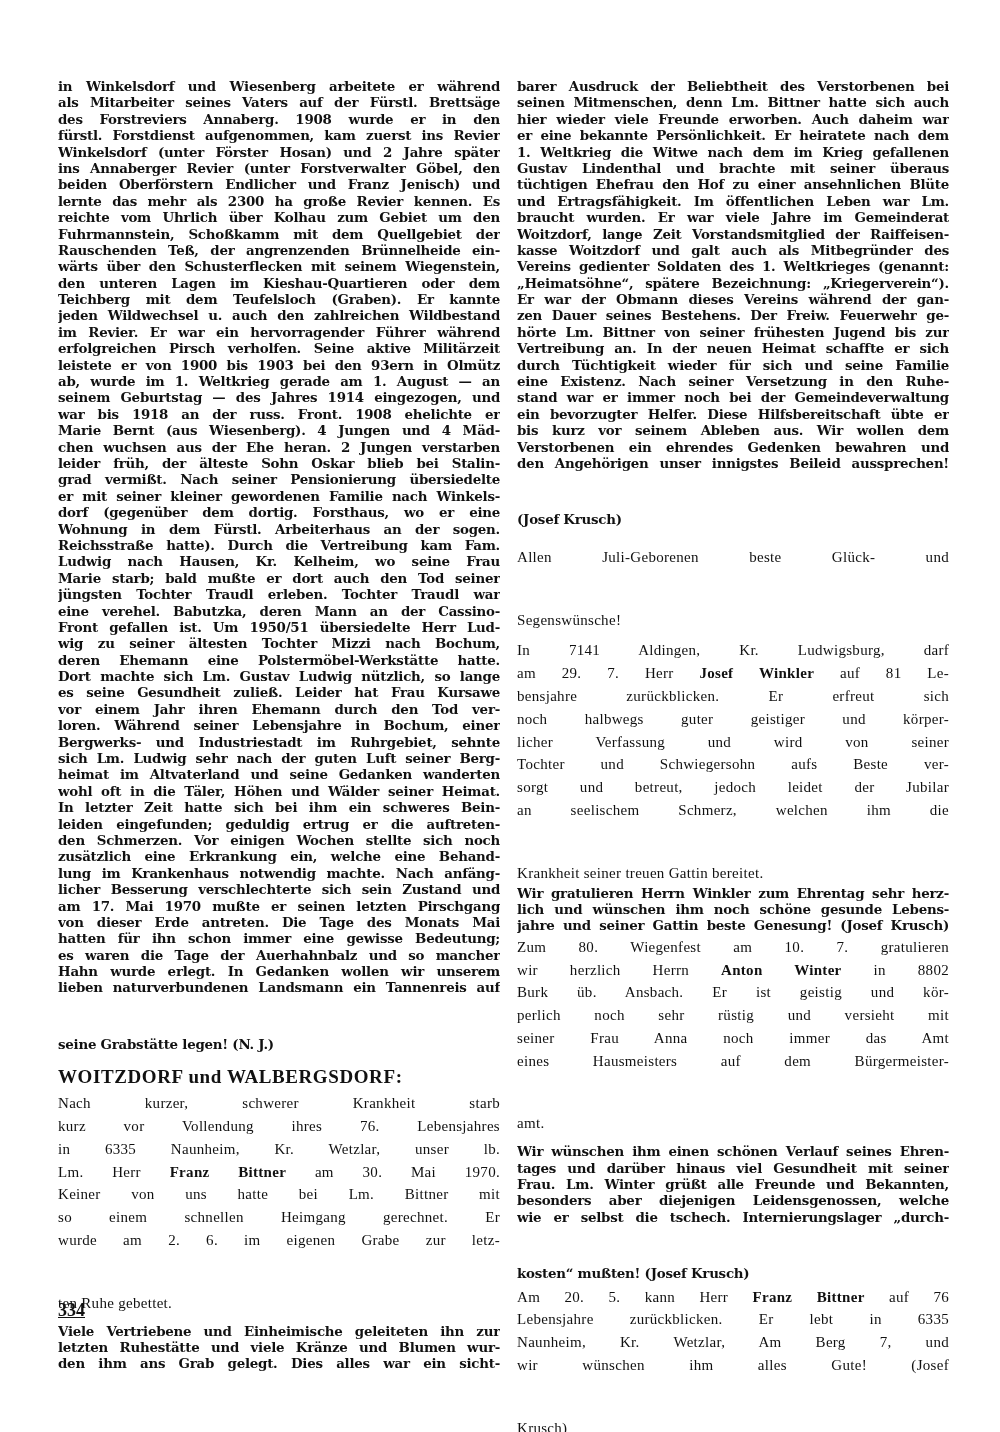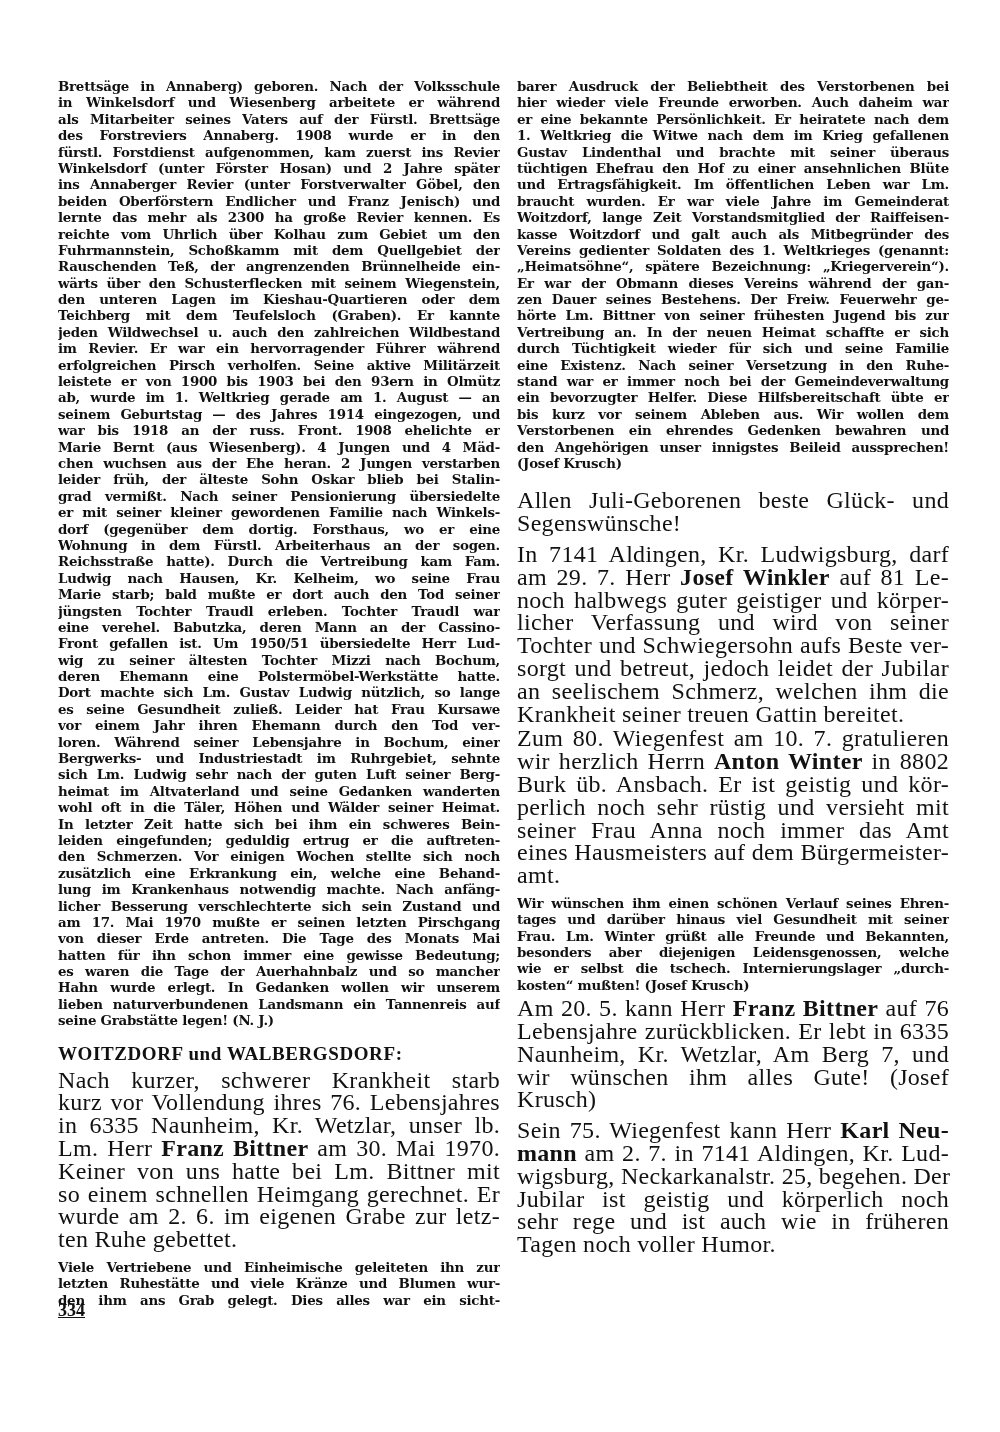--- a/index.html
+++ b/index.html
@@ -3,37 +3,36 @@
 <meta charset="utf-8">
 <style>
   html, body { margin: 0; padding: 0; background: #ffffff; }
   body { width: 1000px; height: 1432px; position: relative; overflow: hidden; color: #111; }
   .page { position: absolute; left: 0; top: 0; width: 1000px; height: 1432px; background: #fff; }
   .col { position: absolute; top: 78px; }
   .col-left { left: 58px; width: 442px; }
   .col-right { left: 517px; width: 432px; }
   .small { font-family: "DejaVu Serif", serif; font-size: 13.4px; line-height: 16.4px; font-weight: bold; letter-spacing: -0.25px; text-align: justify; text-align-last: justify; white-space: nowrap; overflow: hidden; }
   .small-line { display: block; height: 16.4px; }
-  .large { font-family: "Liberation Serif", serif; font-size: 24px; line-height: 22.8px; font-weight: normal; letter-spacing: 0.3px; }
+  .large { font-family: "Liberation Serif", serif; font-size: 15px; line-height: 22.8px; font-weight: normal; letter-spacing: 0.3px; }
   .large-line { display: block; height: 22.8px; text-align: justify; text-align-last: justify; white-space: nowrap; }
-  .last { text-align-last: left !important; }
+  .last { text-align-last: left !important; margin-top: 40px; }
   .heading { font-family: "Liberation Serif", serif; font-weight: bold; font-size: 19px; letter-spacing: 0.6px; margin: 14px 0 4px 0; }
   b, .bold { font-weight: bold; }
   .page-number { position: absolute; left: 58px; top: 1300px; font-family: "Liberation Serif", serif; font-size: 18px; font-weight: bold; text-decoration: underline; }
   .gap-s { height: 8px; }
   .gap-m { height: 10px; }
 </style>
 </head>
 <body>
 
 <div class="page">
 
   <div class="col col-left">
     <div class="small">
-        <span class="small-line">Brettsäge in Annaberg) geboren. Nach der Volksschule</span>
         <span class="small-line">in Winkelsdorf und Wiesenberg arbeitete er während</span>
         <span class="small-line">als Mitarbeiter seines Vaters auf der Fürstl. Brettsäge</span>
         <span class="small-line">des Forstreviers Annaberg. 1908 wurde er in den</span>
         <span class="small-line">fürstl. Forstdienst aufgenommen, kam zuerst ins Revier</span>
         <span class="small-line">Winkelsdorf (unter Förster Hosan) und 2 Jahre später</span>
         <span class="small-line">ins Annaberger Revier (unter Forstverwalter Göbel, den</span>
         <span class="small-line">beiden Oberförstern Endlicher und Franz Jenisch) und</span>
         <span class="small-line">lernte das mehr als 2300 ha große Revier kennen. Es</span>
         <span class="small-line">reichte vom Uhrlich über Kolhau zum Gebiet um den</span>
         <span class="small-line">Fuhrmannstein, Schoßkamm mit dem Quellgebiet der</span>
@@ -100,20 +99,21 @@
     <div class="small">
         <span class="small-line">Viele Vertriebene und Einheimische geleiteten ihn zur</span>
         <span class="small-line">letzten Ruhestätte und viele Kränze und Blumen wur-</span>
         <span class="small-line">den ihm ans Grab gelegt. Dies alles war ein sicht-</span>
       </div>
   </div>
 
   <div class="col col-right">
     <div class="small">
         <span class="small-line">barer Ausdruck der Beliebtheit des Verstorbenen bei</span>
+        <span class="small-line">seinen Mitmenschen, denn Lm. Bittner hatte sich auch</span>
         <span class="small-line">hier wieder viele Freunde erworben. Auch daheim war</span>
         <span class="small-line">er eine bekannte Persönlichkeit. Er heiratete nach dem</span>
         <span class="small-line">1. Weltkrieg die Witwe nach dem im Krieg gefallenen</span>
         <span class="small-line">Gustav Lindenthal und brachte mit seiner überaus</span>
         <span class="small-line">tüchtigen Ehefrau den Hof zu einer ansehnlichen Blüte</span>
         <span class="small-line">und Ertragsfähigkeit. Im öffentlichen Leben war Lm.</span>
         <span class="small-line">braucht wurden. Er war viele Jahre im Gemeinderat</span>
         <span class="small-line">Woitzdorf, lange Zeit Vorstandsmitglied der Raiffeisen-</span>
         <span class="small-line">kasse Woitzdorf und galt auch als Mitbegründer des</span>
         <span class="small-line">Vereins gedienter Soldaten des 1. Weltkrieges (genannt:</span>
@@ -133,26 +133,32 @@
       </div>
     <div class="gap-m" style="height:18px"></div>
     <div class="large">
         <span class="large-line"><span>Allen Juli-Geborenen beste Glück- und</span></span>
         <span class="large-line last"><span>Segenswünsche!</span></span>
       </div>
     <div class="gap-s"></div>
     <div class="large">
         <span class="large-line"><span>In 7141 Aldingen, Kr. Ludwigsburg, darf</span></span>
         <span class="large-line"><span>am 29. 7. Herr </span><b>Josef Winkler</b><span> auf 81 Le-</span></span>
+        <span class="large-line"><span>bensjahre zurückblicken. Er erfreut sich</span></span>
         <span class="large-line"><span>noch halbwegs guter geistiger und körper-</span></span>
         <span class="large-line"><span>licher Verfassung und wird von seiner</span></span>
         <span class="large-line"><span>Tochter und Schwiegersohn aufs Beste ver-</span></span>
         <span class="large-line"><span>sorgt und betreut, jedoch leidet der Jubilar</span></span>
         <span class="large-line"><span>an seelischem Schmerz, welchen ihm die</span></span>
         <span class="large-line last"><span>Krankheit seiner treuen Gattin bereitet.</span></span>
+      </div>
+    <div class="small">
+        <span class="small-line">Wir gratulieren Herrn Winkler zum Ehrentag sehr herz-</span>
+        <span class="small-line">lich und wünschen ihm noch schöne gesunde Lebens-</span>
+        <span class="small-line">jahre und seiner Gattin beste Genesung! (Josef Krusch)</span>
       </div>
     <div class="gap-s" style="height:2px"></div>
     <div class="large">
         <span class="large-line"><span>Zum 80. Wiegenfest am 10. 7. gratulieren</span></span>
         <span class="large-line"><span>wir herzlich Herrn </span><b>Anton Winter</b><span> in 8802</span></span>
         <span class="large-line"><span>Burk üb. Ansbach. Er ist geistig und kör-</span></span>
         <span class="large-line"><span>perlich noch sehr rüstig und versieht mit</span></span>
         <span class="large-line"><span>seiner Frau Anna noch immer das Amt</span></span>
         <span class="large-line"><span>eines Hausmeisters auf dem Bürgermeister-</span></span>
         <span class="large-line last"><span>amt.</span></span>

